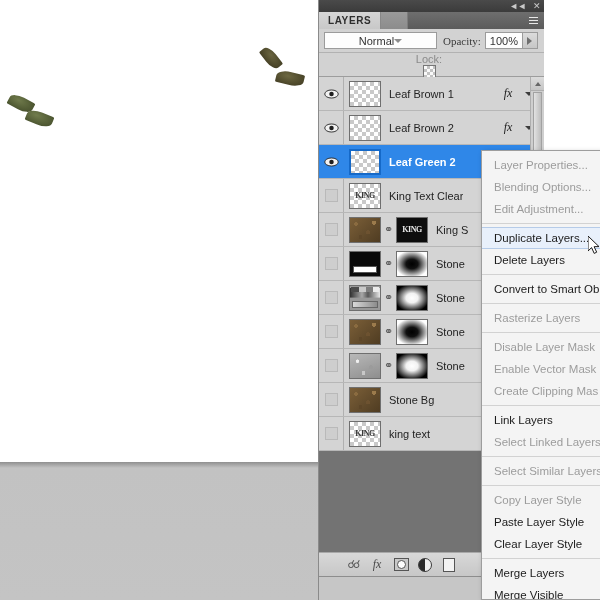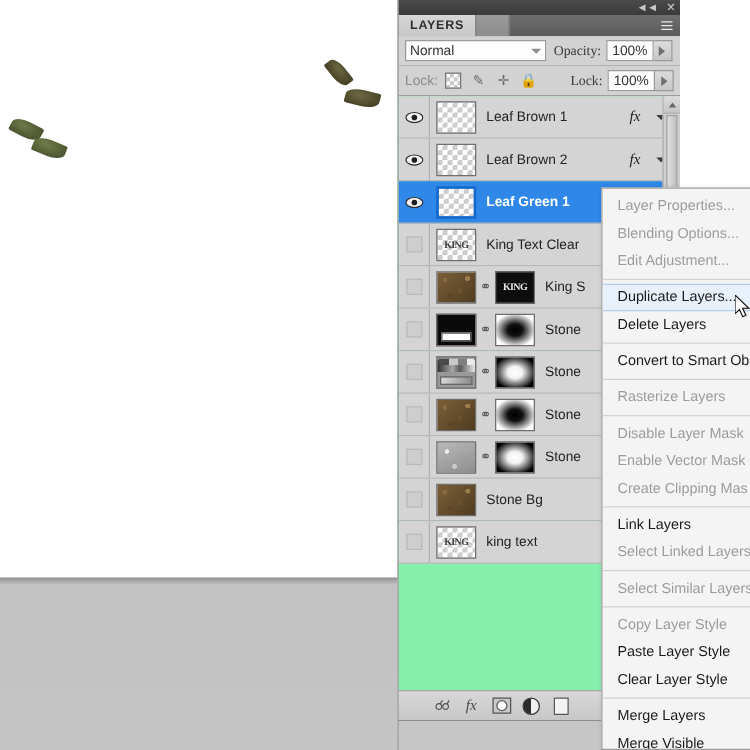--- a/index.html
+++ b/index.html
@@ -148,21 +148,21 @@
     align-items: center;
     padding: 0 5px;
     box-sizing: border-box;
   }
   .blend-select {
     width: 113px; height: 17px;
     background: #fdfdfd;
     border: 1px solid #9b9b9b;
     display: flex;
     align-items: center;
-    justify-content: space-between;
+    justify-content: center;
     padding: 0 3px;
     box-sizing: border-box;
     font-size: 11px;
     color: #333;
   }
   .caret-down {
     width: 0; height: 0;
     border-left: 4px solid transparent;
     border-right: 4px solid transparent;
     border-top: 4px solid #8d8d8d;
@@ -207,20 +207,21 @@
   .lock-row {
     position: absolute;
     left: 0; top: 53px;
     width: 225px; height: 24px;
     background: #d2d2d2;
     border-bottom: 1px solid #9d9d9d;
     display: flex;
     align-items: center;
     padding: 0 5px;
     box-sizing: border-box;
+    flex-direction: column;
   }
   .lock-label {
     font-size: 11px; color: #8b8b8b;
     margin-right: 5px;
   }
   .lock-ico {
     width: 15px; height: 15px;
     margin-right: 5px;
     display: flex; align-items: center; justify-content: center;
     font-size: 11px; color: #6b6b6b;
@@ -233,21 +234,21 @@
     background-size: 6px 6px;
     background-position: 0 0, 3px 3px;
     border: 1px solid #777;
   }
 
   
   .layer-list {
     position: absolute;
     left: 0; top: 77px;
     width: 225px; height: 475px;
-    background: #86efac;
+    background: #737373;
     overflow: hidden;
   }
   .layer-row {
     position: relative;
     height: 34px;
     display: flex;
     align-items: center;
     border-bottom: 1px solid #b7b7b7;
     background: #d4d4d4;
     box-sizing: border-box;
@@ -651,21 +652,21 @@
           </div>
         </div>
         <div class="layer-row selected">
           <div class="eye-cell">
             <svg class="eye" viewBox="0 0 16 10">
               <ellipse cx="8" cy="5" rx="7.2" ry="4.3" fill="#f2f2f2" stroke="#2b2b2b" stroke-width="1"></ellipse>
               <circle cx="8" cy="5" r="2.4" fill="#1e1e1e"></circle>
             </svg>
           </div>
           <div class="thumb checker sel-outline"></div>
-          <div class="layer-name">Leaf Green 1</div>
+          <div class="layer-name">Leaf Green 2</div>
         </div>
         <div class="layer-row">
           <div class="eye-cell">
             <span class="eye-empty"></span>
           </div>
           <div class="thumb kingtext">KING</div>
           <div class="layer-name">King Text Clear</div>
         </div>
         <div class="layer-row">
           <div class="eye-cell">

